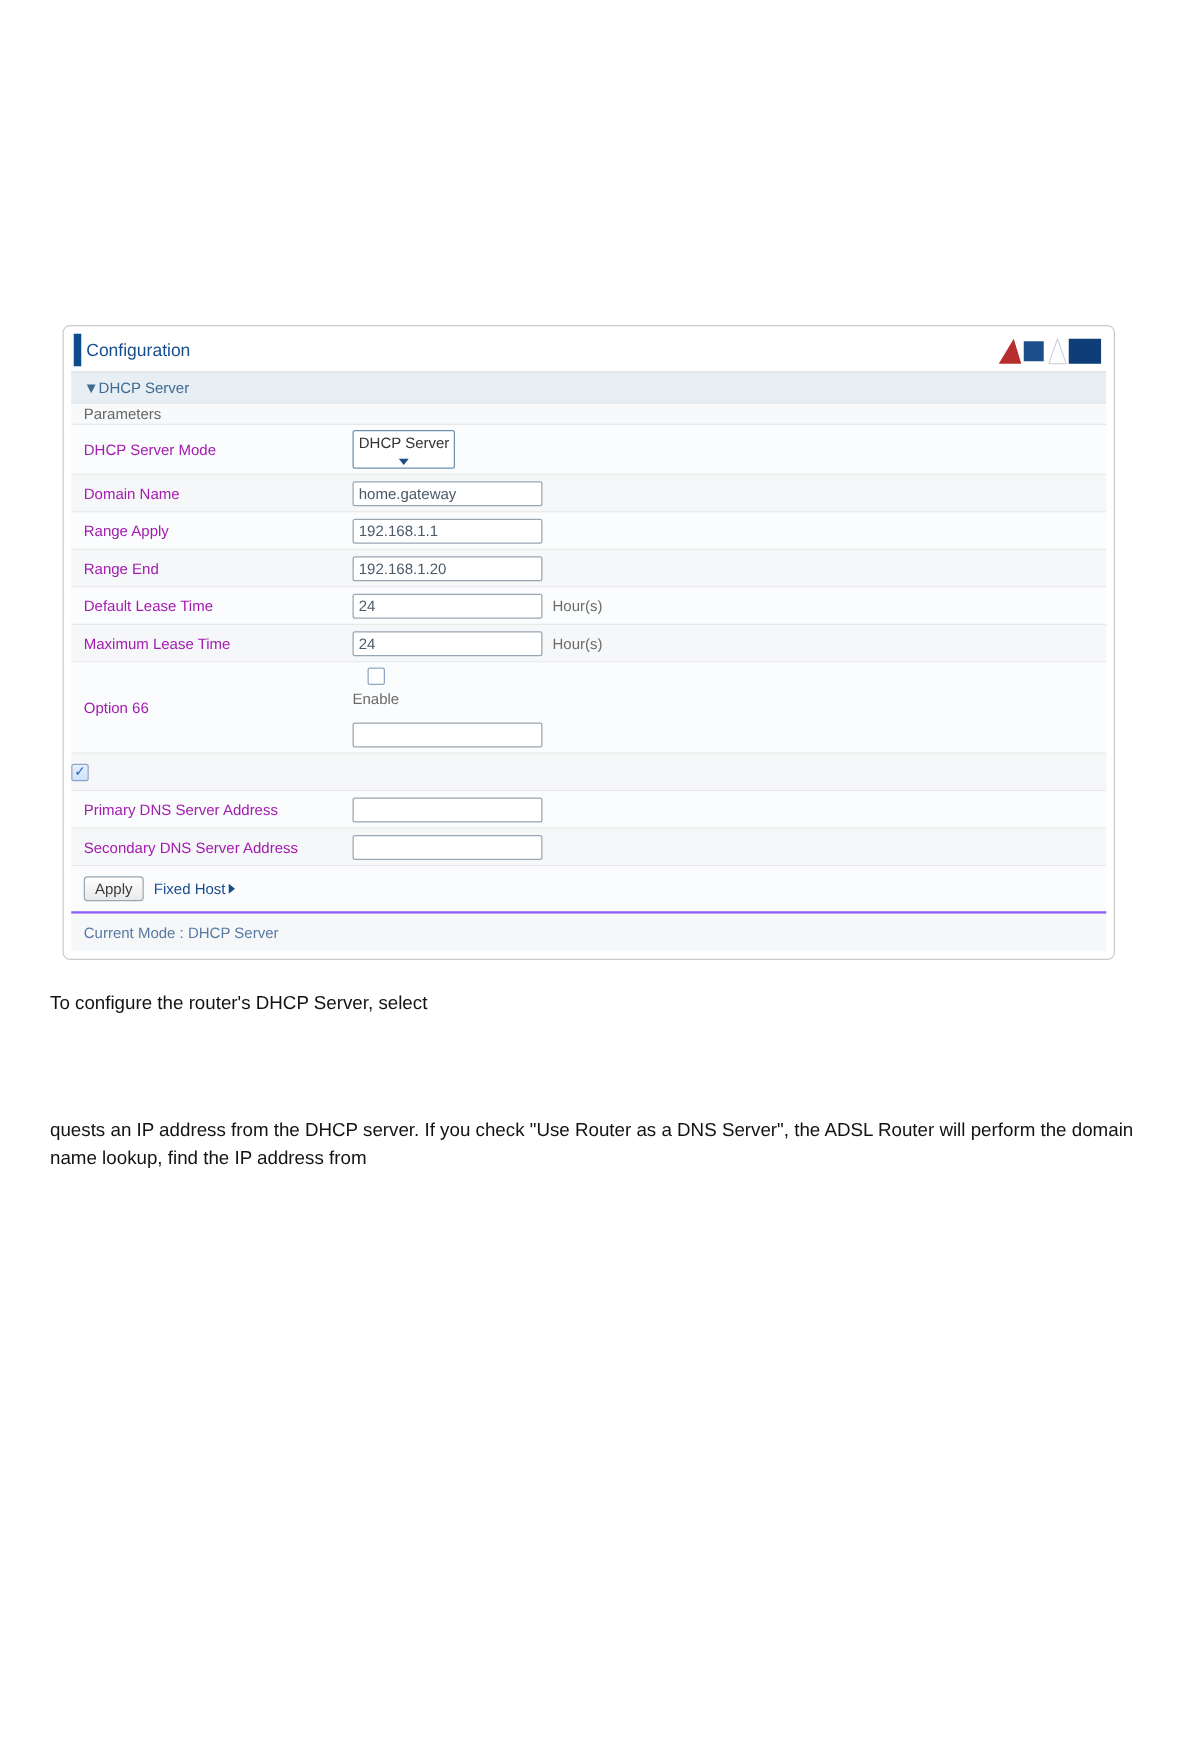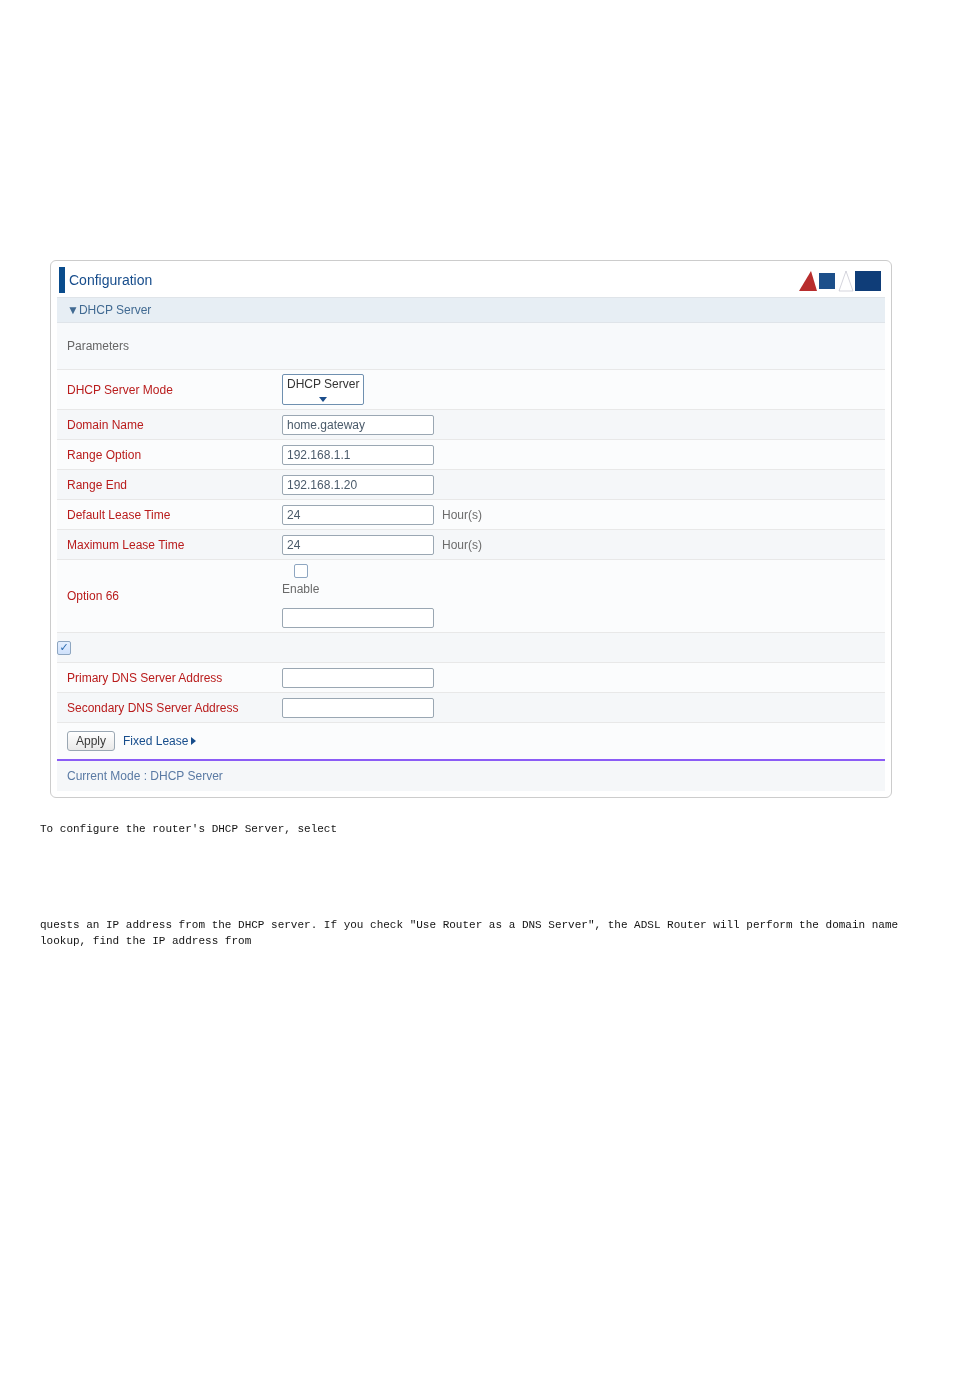--- a/index.html
+++ b/index.html
@@ -50,35 +50,35 @@
       color: #416a92;
       font-size: 12px;
       padding: 5px 10px;
       border-top: 1px solid #dfe4e9;
       border-bottom: 1px solid #dfe4e9;
     }
     .params-row {
       background: #f7f9fb;
       color: #666;
       font-size: 12px;
-      padding: 16px 10px;
+      padding: 1px 10px;
       border-bottom: 1px solid #e8e8e8;
     }
     .form-row {
       display: flex;
       align-items: center;
       border-bottom: 1px solid #e8e8e8;
       min-height: 30px;
     }
     .form-row:nth-child(odd) { background: #fbfcfd; }
     .form-row:nth-child(even) { background: #f5f7f9; }
     .label-cell {
       width: 225px;
       font-size: 12px;
-      color: #b91c1c;
+      color: #a21caf;
       padding: 6px 10px;
       flex-shrink: 0;
     }
     .input-cell {
       flex: 1;
       display: flex;
       align-items: center;
       gap: 8px;
       padding: 4px 0;
     }
@@ -179,24 +179,23 @@
       border-left:5px solid #174d8c;
     }
     .current-mode-row {
       font-size: 12px;
       color: #5a7aa4;
       padding: 8px 10px;
       background:#f5f7f9;
     }
     .body-text {
       margin: 24px 20px 0 20px;
-      font-size: 11px;
+      font-size: 15px;
       color: #131313;
       line-height: 1.45;
-      font-family: Liberation Mono, monospace;
     }
     .body-text p { margin-bottom: 12px; }
   </style>
 </head>
 <body>
 
 <div class="panel">
   <div class="panel-header">
     <div class="panel-header-left">
       <div class="accent-bar"></div>
@@ -227,21 +226,21 @@
     </div>
 
     <div class="form-row">
       <div class="label-cell">Domain Name</div>
       <div class="input-cell">
         <input type="text" value="home.gateway" style="">
       </div>
     </div>
 
     <div class="form-row">
-      <div class="label-cell">Range Option</div>
+      <div class="label-cell">Range Apply</div>
       <div class="input-cell">
         <input type="text" value="192.168.1.1" style="">
       </div>
     </div>
 
     <div class="form-row">
       <div class="label-cell">Range End</div>
       <div class="input-cell">
         <input type="text" value="192.168.1.20" style="">
       </div>
@@ -292,21 +291,21 @@
     <div class="form-row">
       <div class="label-cell">Secondary DNS Server Address</div>
       <div class="input-cell">
         <input type="text" value="" style="">
       </div>
     </div>
 
     <div class="actions-row">
       <button class="apply-btn">Apply</button>
       <span class="link">
-        <span>Fixed Lease</span>
+        <span>Fixed Host</span>
         <span class="tri"></span>
       </span>
     </div>
 
     <div class="current-mode-row">Current Mode : DHCP Server</div>
   </div>
 </div>
 
 <div class="body-text">
   <p>To configure the router's DHCP Server, select</p>

